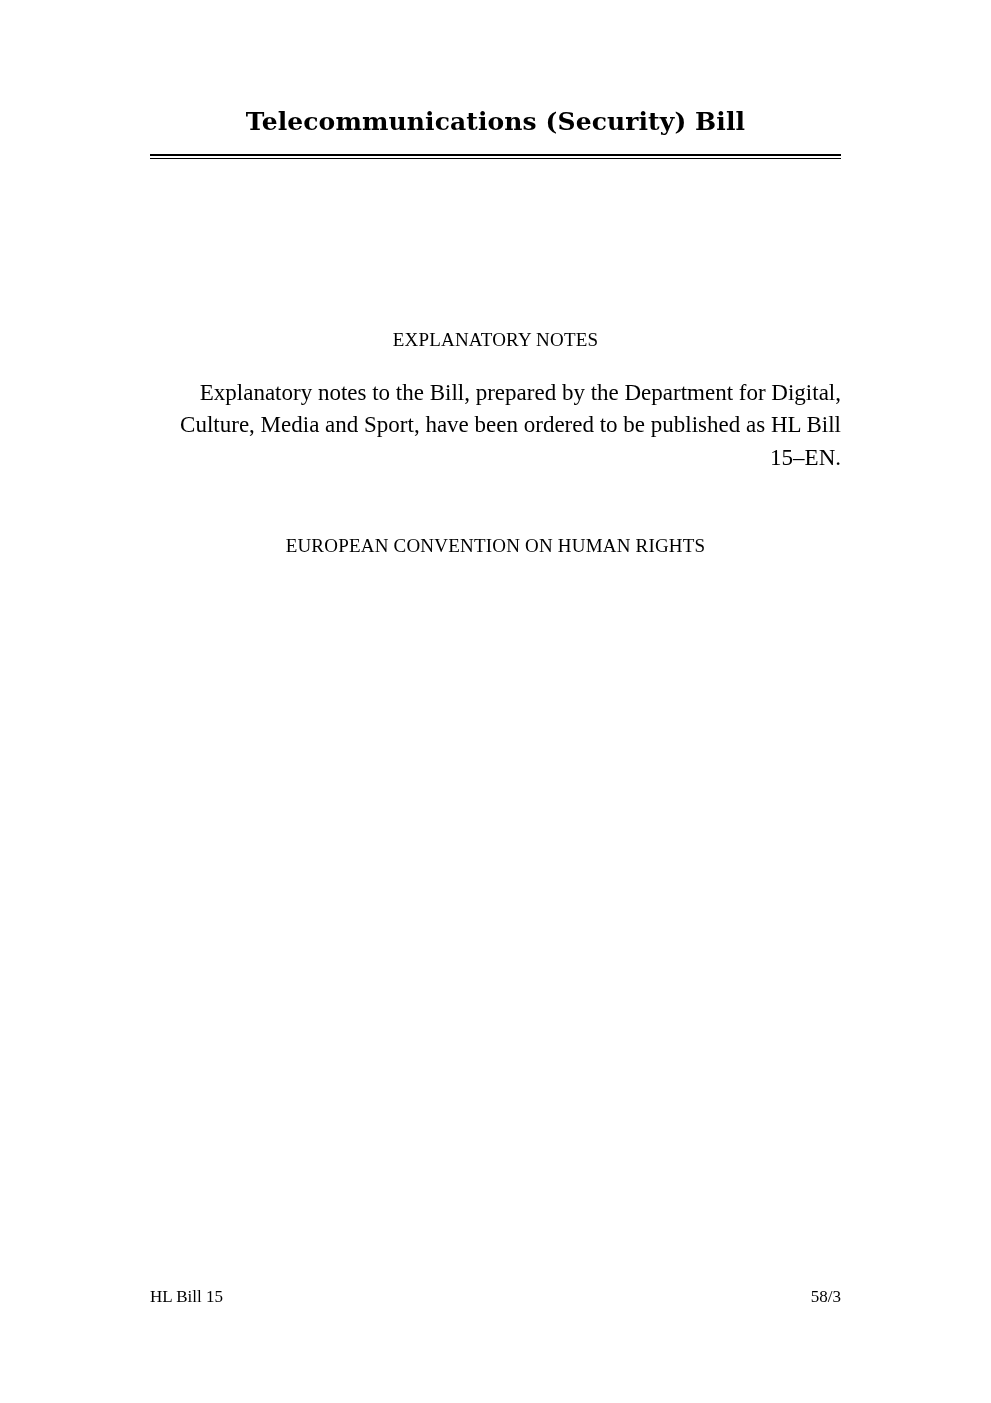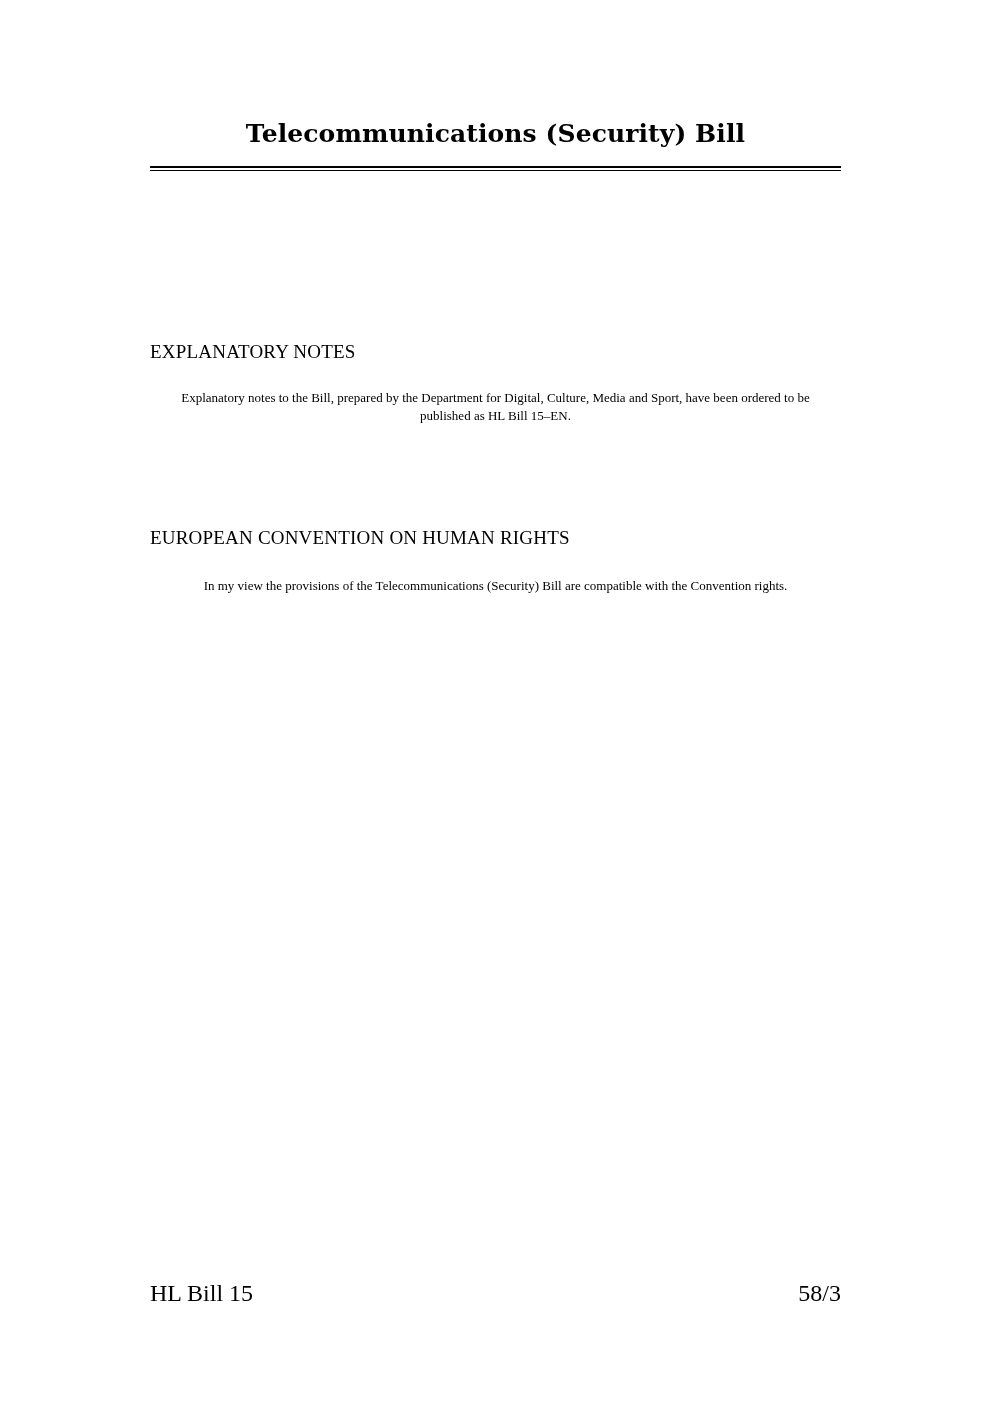--- a/index.html
+++ b/index.html
@@ -15,21 +15,21 @@
     position: relative;
     width: 991px;
     height: 1403px;
     margin: 0 auto;
     background: #ffffff;
     overflow: hidden;
   }
   .content {
     position: absolute;
     left: 150px;
-    top: 12px;
+    top: 0;
     width: 691px;
     height: 1340px;
   }
   .doc-title {
     text-align: center;
     font-family: "DejaVu Serif", serif;
     font-weight: bold;
     font-size: 25px;
     letter-spacing: 0.1px;
     margin: 0;
@@ -42,57 +42,58 @@
   .rule-thick {
     border-top: 2px solid #000;
     width: 100%;
   }
   .rule-thin {
     border-top: 1px solid #000;
     width: 100%;
     margin-top: 2px;
   }
   .section-heading {
+    text-align: center;
     font-family: "Liberation Serif", serif;
     font-size: 19px;
     font-weight: normal;
     letter-spacing: 0.2px;
     margin: 0;
   }
   .heading-en {
     margin-top: 170px;
   }
   .heading-echr {
-    margin-top: 102px;
+    margin-top: 61px;
   }
   .para {
     font-family: "Liberation Serif", serif;
-    font-size: 13px;
+    font-size: 23px;
     line-height: 1.42;
-    text-align: center;
-    margin: 8px;
+    text-align: right;
+    margin: 0;
   }
   .para-notes {
     margin-top: 26px;
   }
   .para-statement {
     margin-top: 27px;
   }
   .para-view {
     margin-top: 28px;
   }
   .footer {
     position: absolute;
     left: 150px;
     bottom: 96px;
     width: 691px;
     display: flex;
     justify-content: space-between;
     font-family: "Liberation Serif", serif;
-    font-size: 24px;
+    font-size: 17px;
   }
 </style>
 </head>
 <body>
 
 <div class="page">
   <div class="content">
 
     <h1 class="doc-title">Telecommunications (Security) Bill</h1>
 
@@ -101,21 +102,20 @@
       <div class="rule-thin"></div>
     </div>
 
     <h2 class="section-heading heading-en">EXPLANATORY NOTES</h2>
 
     <p class="para para-notes">Explanatory notes to the Bill, prepared by the Department for Digital, Culture, Media and Sport, have been ordered to be published as HL Bill 15–EN.</p>
 
     <h2 class="section-heading heading-echr">EUROPEAN CONVENTION ON HUMAN RIGHTS</h2>
 
 
-    <p class="para para-view">In my view the provisions of the Telecommunications (Security) Bill are compatible with the Convention rights.</p>
 
   </div>
 
   <div class="footer">
     <span>HL Bill 15</span>
     <span>58/3</span>
   </div>
 </div>
 
 </body></html>

